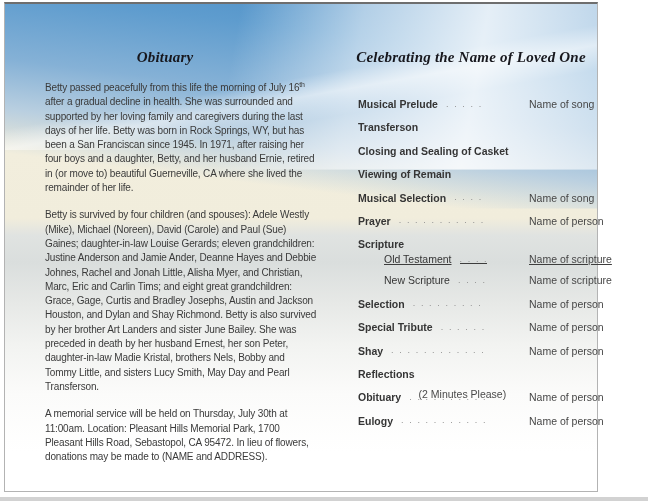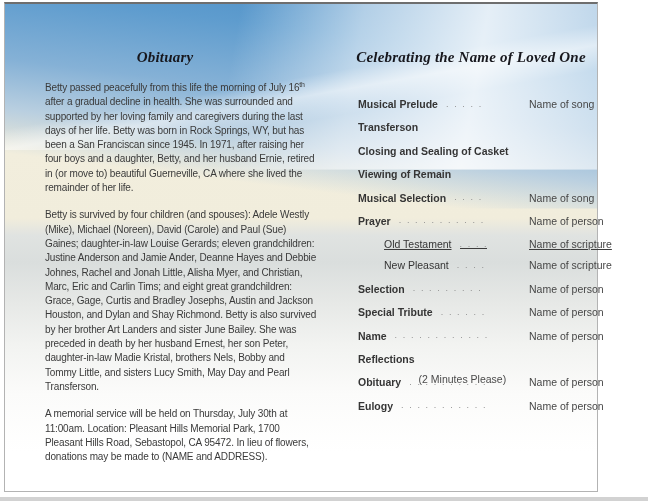--- a/index.html
+++ b/index.html
@@ -107,47 +107,50 @@
       <span class="dots">. . . . . . . . . . . . . . . . . . . . . . . . . . . . . . . . . . . . . . . . . . . . . . . . . .</span>
       <span class="val">Name of song</span>
     </div>
 
     <div class="row">
       <span class="lbl">Prayer</span>
       <span class="dots">. . . . . . . . . . . . . . . . . . . . . . . . . . . . . . . . . . . . . . . . . . . . . . . . . .</span>
       <span class="val">Name of person</span>
     </div>
 
+    <div class="row tight">
+      <span class="lbl">Scripture</span>
+    </div>
 
     <div class="row indent subgap">
       <span class="lbl" style="font-weight:normal">Old Testament</span>
       <span class="dots">. . . . . . . . . . . . . . . . . . . . . . . . . . . . . . . . . . . . . . . . . . . . . . . . . .</span>
       <span class="val">Name of scripture</span>
     </div>
 
     <div class="row indent">
-      <span class="lbl" style="font-weight:normal">New Pleasant</span>
+      <span class="lbl" style="font-weight:normal">New Scripture</span>
       <span class="dots">. . . . . . . . . . . . . . . . . . . . . . . . . . . . . . . . . . . . . . . . . . . . . . . . . .</span>
       <span class="val">Name of scripture</span>
     </div>
 
     <div class="row">
       <span class="lbl">Selection</span>
       <span class="dots">. . . . . . . . . . . . . . . . . . . . . . . . . . . . . . . . . . . . . . . . . . . . . . . . . .</span>
       <span class="val">Name of person</span>
     </div>
 
     <div class="row">
       <span class="lbl">Special Tribute</span>
       <span class="dots">. . . . . . . . . . . . . . . . . . . . . . . . . . . . . . . . . . . . . . . . . . . . . . . . . .</span>
       <span class="val">Name of person</span>
     </div>
 
     <div class="row">
-      <span class="lbl">Name</span>
+      <span class="lbl">Shay</span>
       <span class="dots">. . . . . . . . . . . . . . . . . . . . . . . . . . . . . . . . . . . . . . . . . . . . . . . . . .</span>
       <span class="val">Name of person</span>
     </div>
 
     <div class="row">
       <span class="lbl">Reflections</span>
       <span class="note">(2 Minutes Please)</span>
     </div>
 
     <div class="row">

